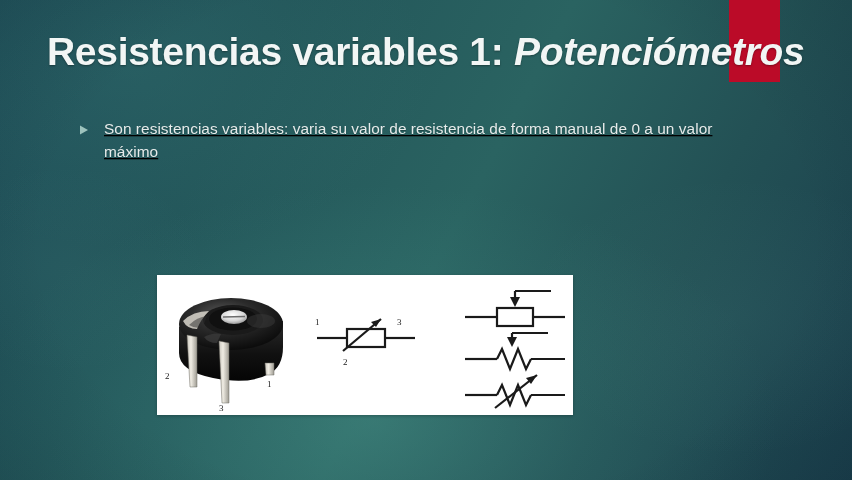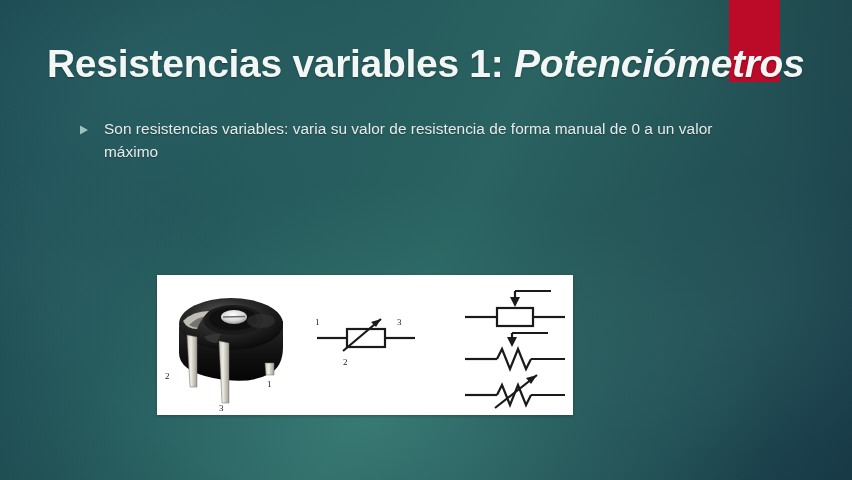--- a/index.html
+++ b/index.html
@@ -41,21 +41,21 @@
     width: 51px;
     height: 84px;
     background: #bb0b28;
     z-index: 1;
   }
 
   
   #title {
     position: absolute;
     left: 47px;
-    top: 40px;
+    top: 28px;
     width: 790px;
     z-index: 2;
     color: #f2f6f5;
     font-size: 39px;
     font-weight: bold;
     letter-spacing: -0.3px;
     line-height: 48px;
     white-space: nowrap;
     text-shadow: 0 1px 2px rgba(0,0,0,0.35);
   }
@@ -63,20 +63,21 @@
     font-style: italic;
   }
 
   
   #body-list {
     position: absolute;
     left: 78px;
     top: 118px;
     width: 640px;
     z-index: 2;
+    text-decoration: underline;
   }
   .bullet-row {
     display: flex;
     align-items: flex-start;
     margin-bottom: 13px;
   }
   .bullet-marker {
     flex: 0 0 auto;
     width: 26px;
     padding-top: 6px;

